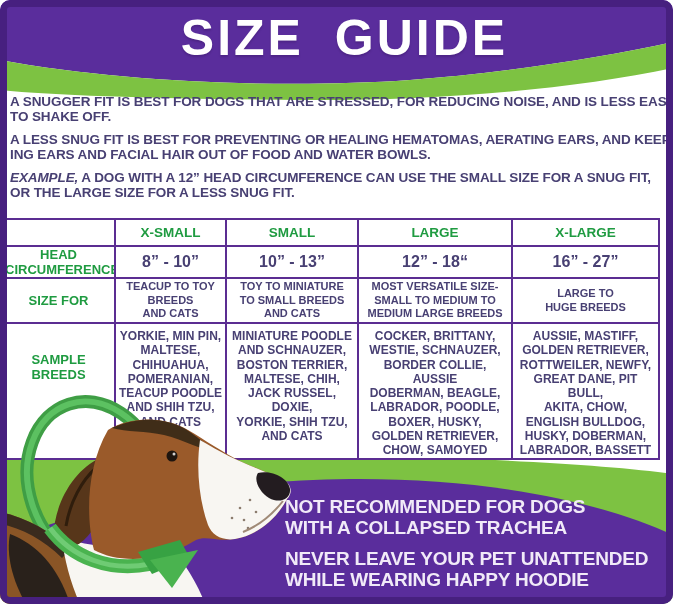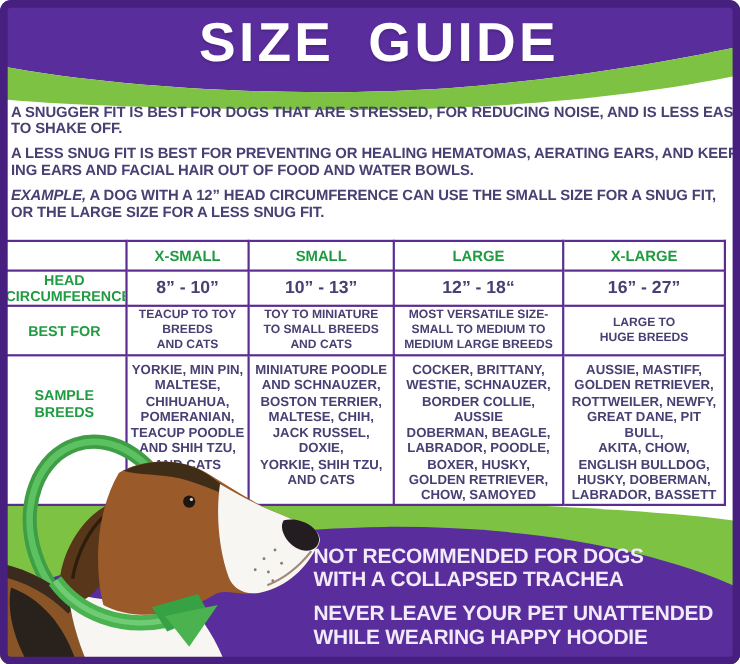--- a/index.html
+++ b/index.html
@@ -86,21 +86,21 @@
     </tr>
     <tr class="row-circ">
       <td class="row-label">HEAD
 CIRCUMFERENCE</td>
       <td class="cell-val">8” - 10”</td>
       <td class="cell-val">10” - 13”</td>
       <td class="cell-val">12” - 18“</td>
       <td class="cell-val">16” - 27”</td>
     </tr>
     <tr class="row-ideal">
-      <td class="row-label">BEST FOR</td>
+      <td class="row-label">SIZE FOR</td>
       <td class="cell-val">TEACUP TO TOY
 BREEDS
 AND CATS</td>
       <td class="cell-val">TOY TO MINIATURE
 TO SMALL BREEDS
 AND CATS</td>
       <td class="cell-val">MOST VERSATILE SIZE-
 SMALL TO MEDIUM TO
 MEDIUM LARGE BREEDS</td>
       <td class="cell-val">LARGE TO

